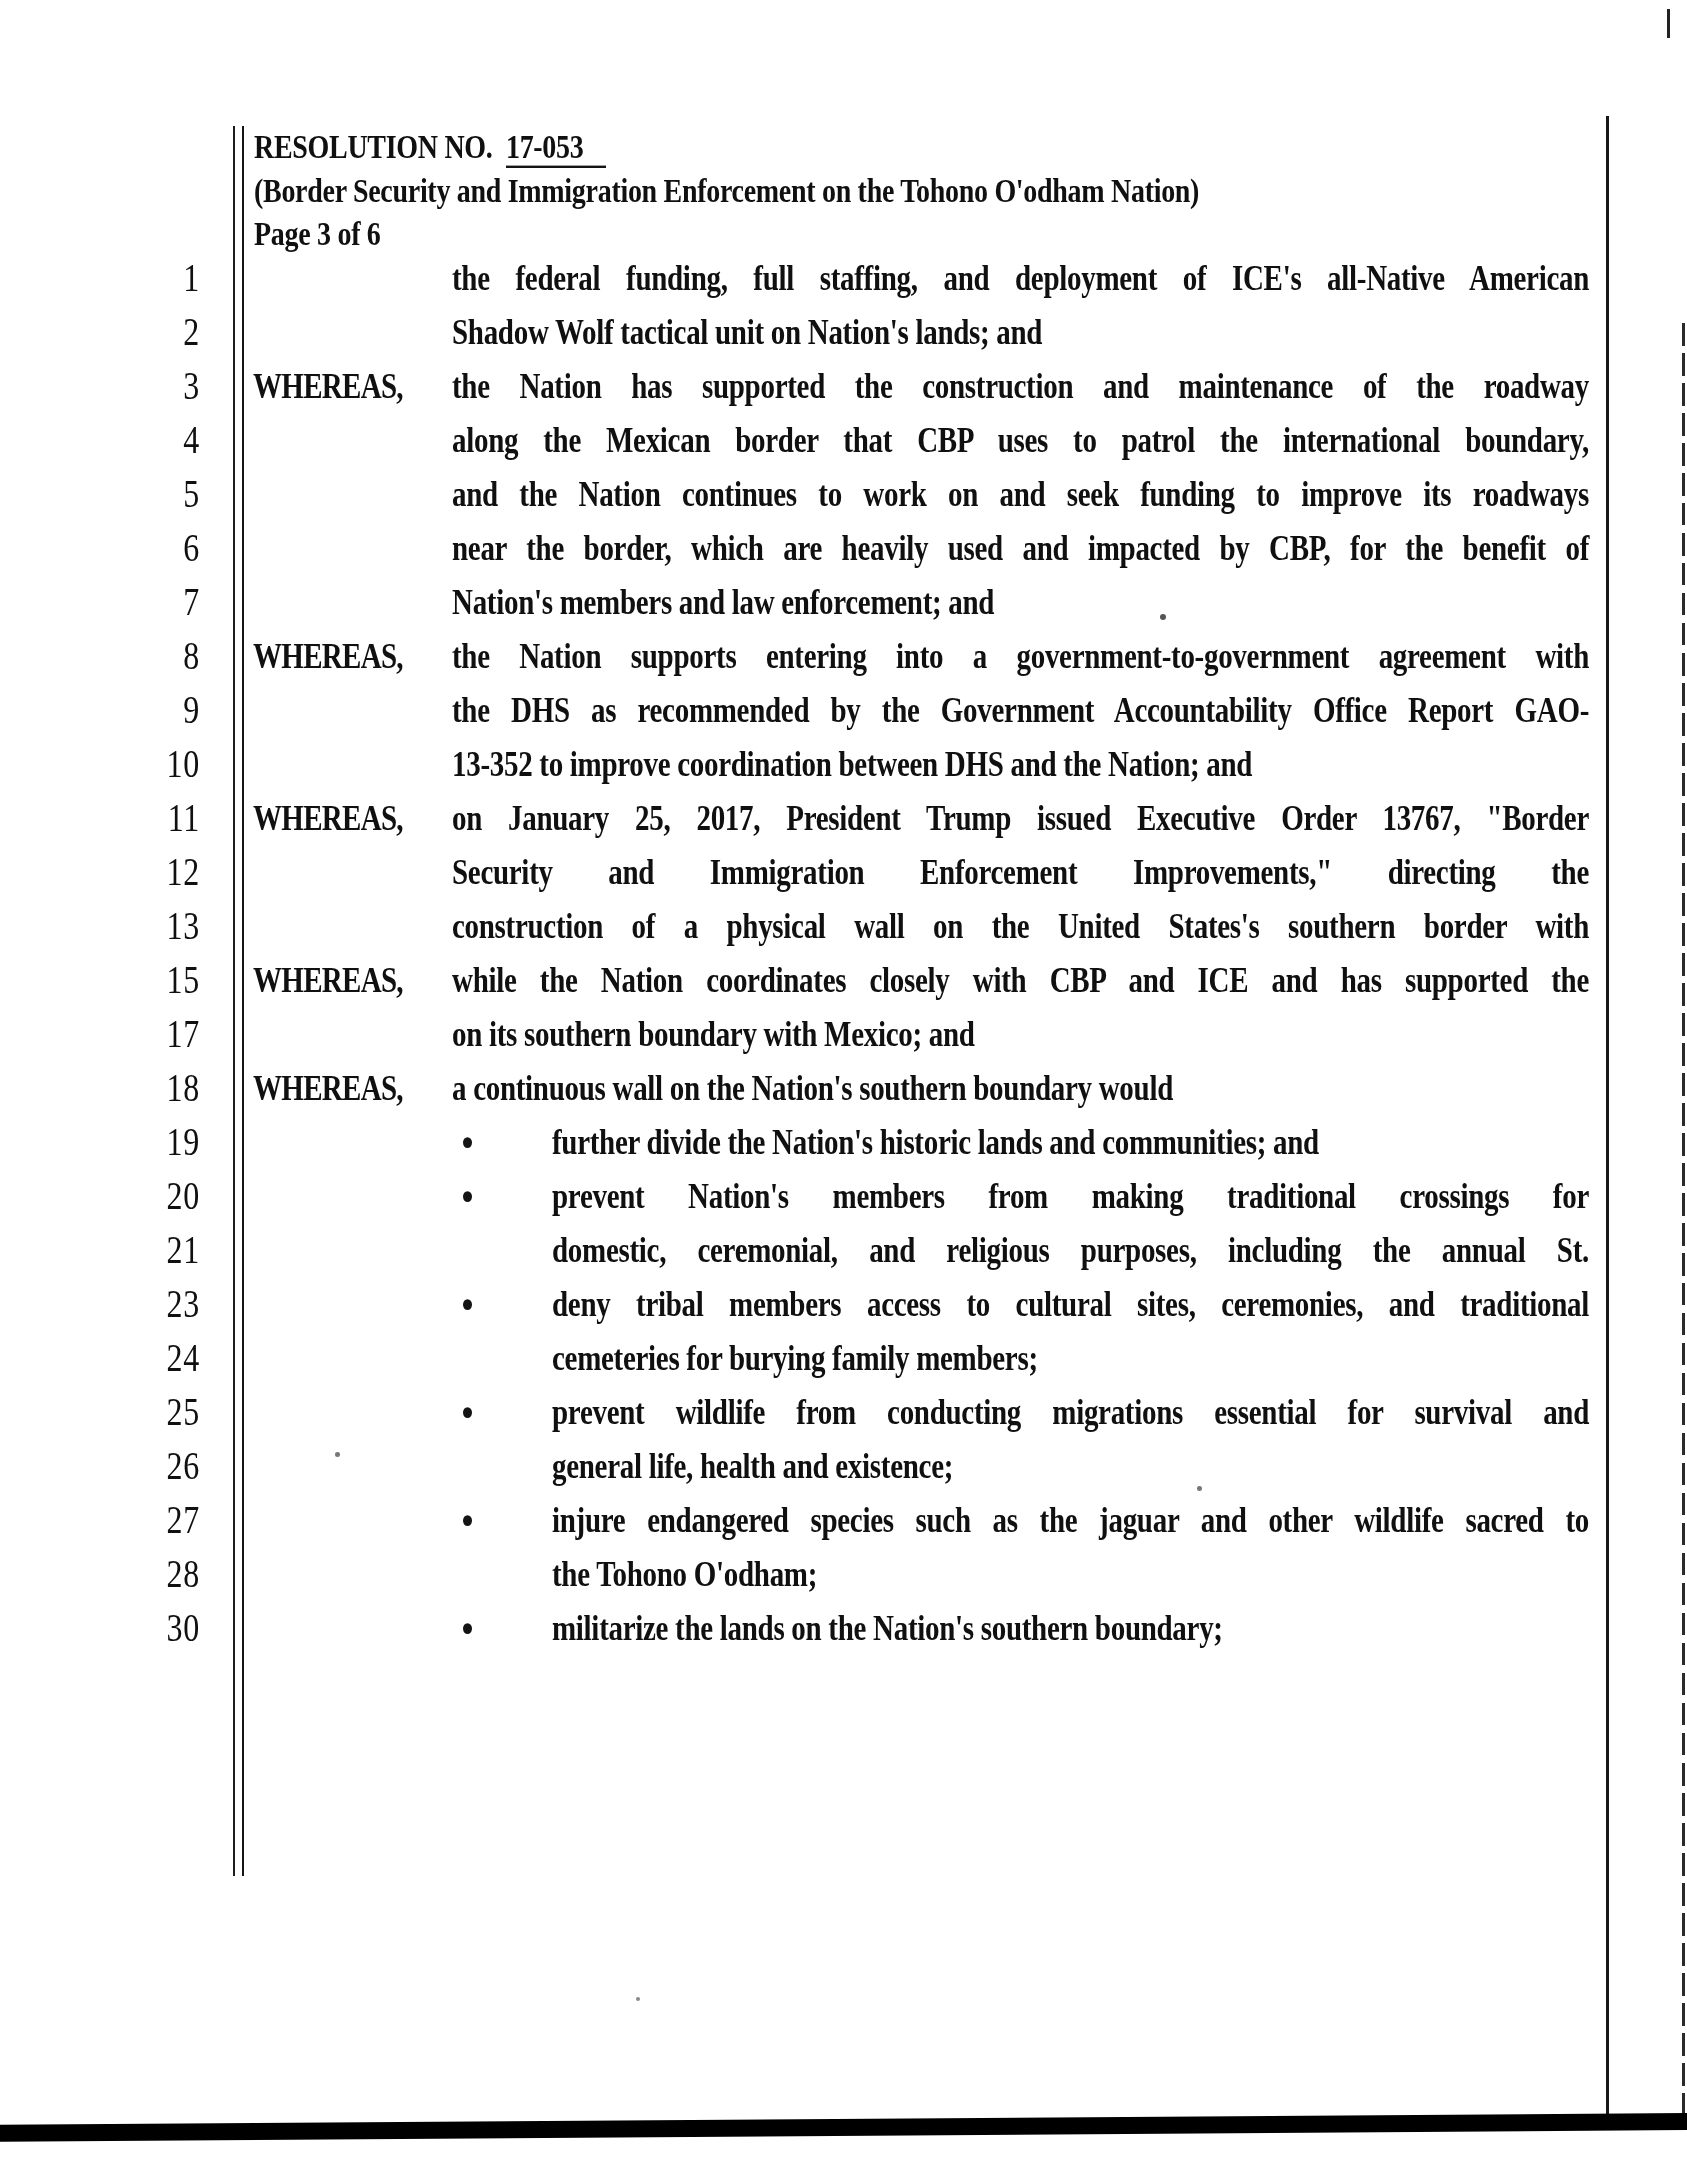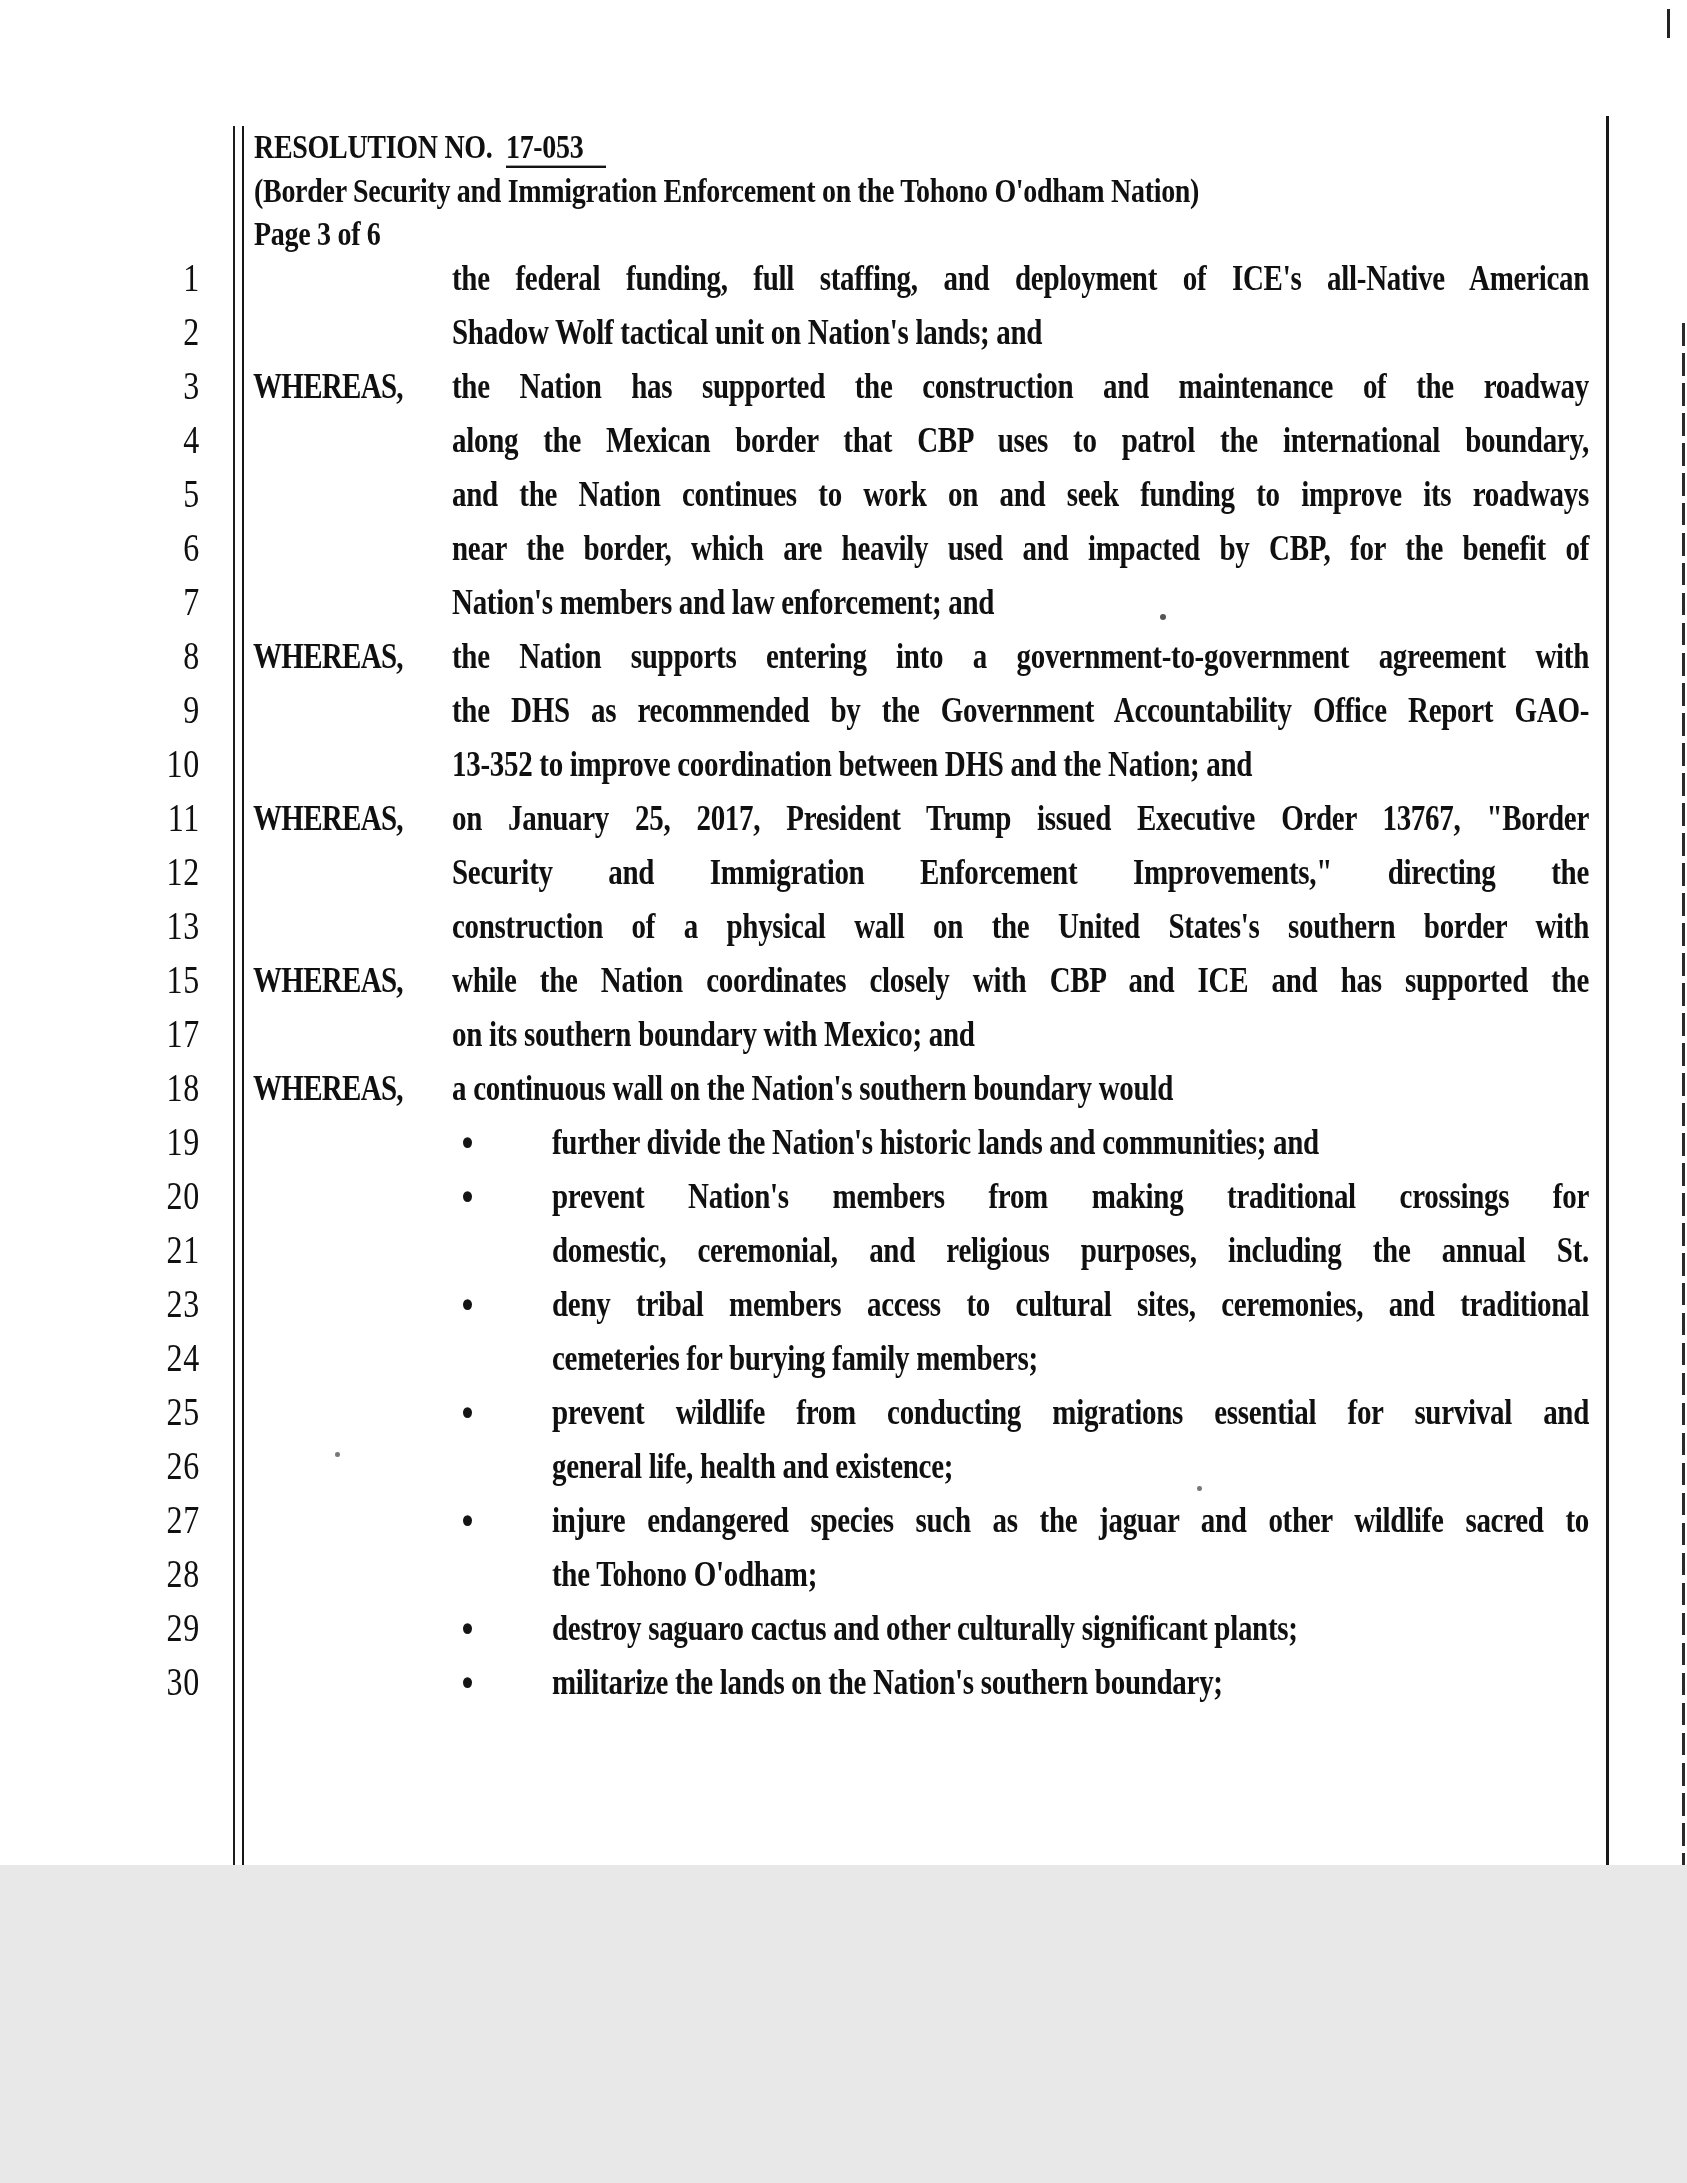--- a/index.html
+++ b/index.html
@@ -1,17 +1,17 @@
 <!DOCTYPE html>
 <html style="font-size:10.6px"><head>
 <meta charset="utf-8">
 <style>
   html,body { margin:0; padding:0; background:#e8e8e8; }
   .page {
-    position:relative; width:1687px; height:1865px; margin:0 auto;
+    position:relative; width:1687px; height:2183px; margin:0 auto;
     background:#ffffff; overflow:hidden;
     font-family:"Liberation Serif","DejaVu Serif",serif;
     color:#101010;
   }
   
   .left-rule {
     position:absolute; left:233px; top:126px; height:1750px; width:6.6px;
     border-left:2px solid #1c1c1c; border-right:2.6px solid #151515;
   }
   .right-rule {
@@ -244,25 +244,20 @@
           <span class="dot"></span>
           <span class="txt">injure endangered species such as the jaguar and other wildlife sacred to</span>
         </div>
       </div>
     <div class="row ind">
         <div class="num">28</div>
         <div class="label"></div>
         <div class="content"><span class="txt">the Tohono O'odham;</span></div>
       </div>
     <div class="row blt">
-        <div class="num">29</div>
-        <div class="label"></div>
-        <div class="content"><span class="dot"></span><span class="txt">destroy saguaro cactus and other culturally significant plants;</span></div>
-      </div>
-    <div class="row blt">
         <div class="num">30</div>
         <div class="label"></div>
         <div class="content"><span class="dot"></span><span class="txt">militarize the lands on the Nation's southern boundary;</span></div>
       </div>
   </main>
 
 </div>
 
 
 </body></html>

